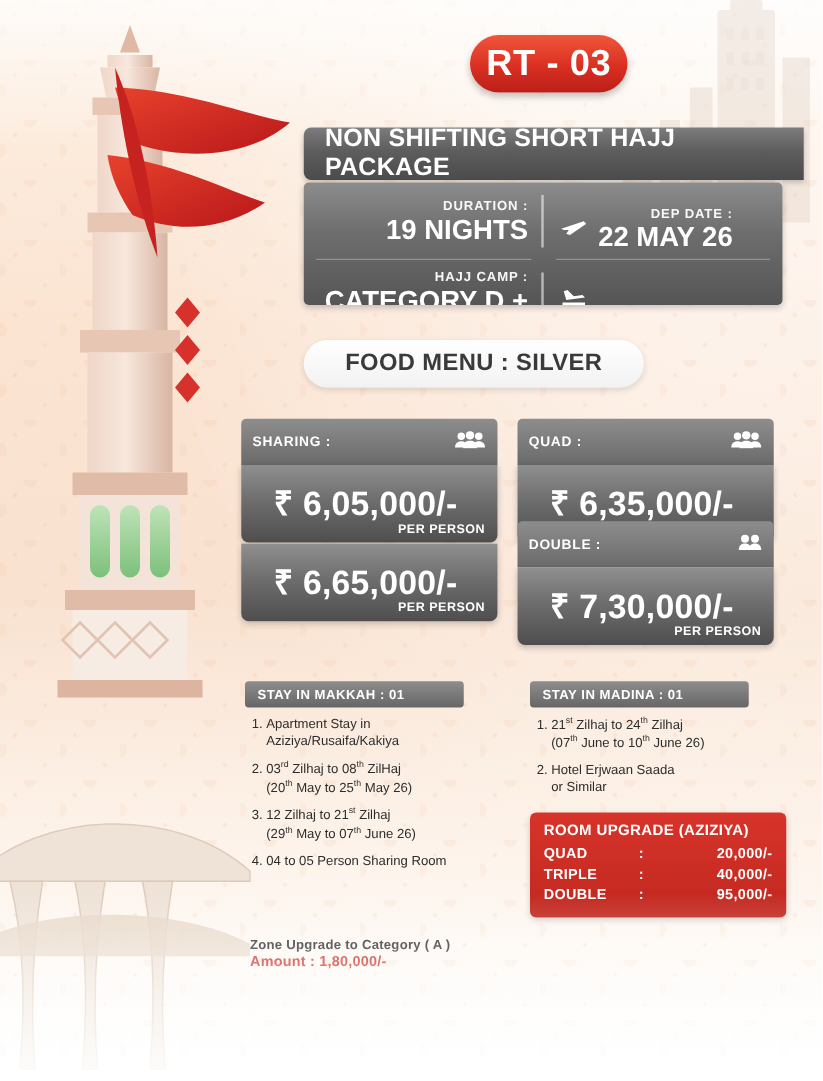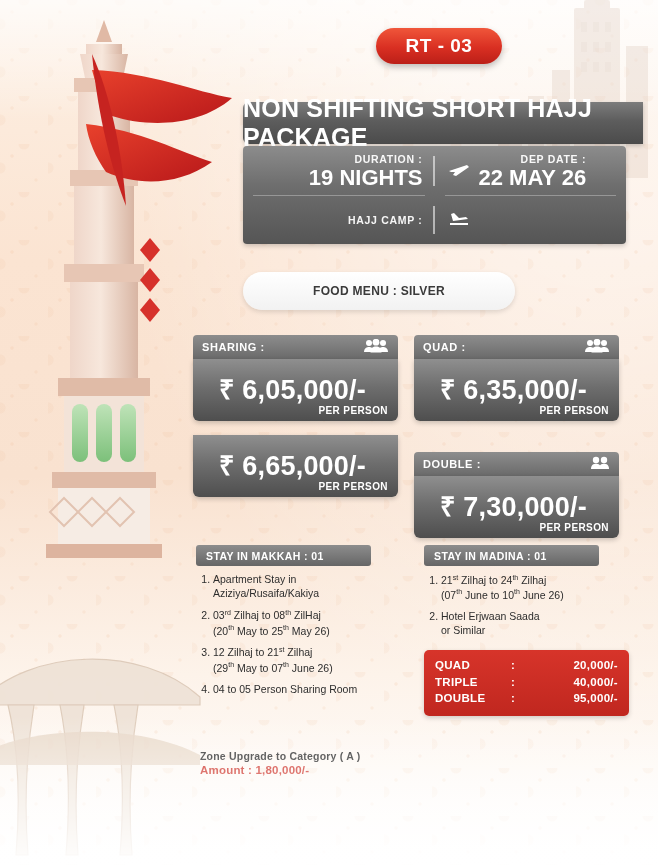--- a/index.html
+++ b/index.html
@@ -40,35 +40,35 @@
   }
 
   
   .skyline { position:absolute; right:0; top:0; width:320px; height:200px; opacity:.28; }
 
   
   .minaret-wrap { position:absolute; left:0; top:0; width:300px; height:865px; }
 
   
   .rt-badge {
-    position:absolute; left:376px; top:28px; width:126px; height:36px;
+    position:absolute; left:376px; top:28px; width:126px; height:46px;
     border-radius:23px;
     background: linear-gradient(180deg,#f0563a 0%, #d92f22 55%, #bb1f18 100%);
     box-shadow: 0 3px 6px rgba(0,0,0,.25);
-    color:#fff; font-size:19px; font-weight:bold; letter-spacing:.5px;
+    color:#fff; font-size:29px; font-weight:bold; letter-spacing:.5px;
     display:flex; align-items:center; justify-content:center;text-align:center;
   }
 
   
   .title-band {
     position:absolute; left:243px; top:102px; width:400px; height:42px;
     background: linear-gradient(180deg,#7c7c7c 0%, #5d5d5d 45%, #4b4b4b 100%);
     border-radius:6px 0 0 6px;
-    display:flex; align-items:center; 
-    color:#fff; font-size:25px; font-weight:bold; letter-spacing:.2px;
+    display:flex; align-items:center; padding-left:17px;
+    color:#fff; font-size:20px; font-weight:bold; letter-spacing:.2px;
     box-shadow: 0 2px 4px rgba(0,0,0,.18);
   }
 
   .info-grid {
     position:absolute; left:243px; top:146px; width:383px; height:98px;
     background: linear-gradient(180deg,#8c8c8c 0%, #6e6e6e 40%, #555555 100%);
     border-radius:4px;
     display:grid; grid-template-columns: 1fr 1fr; grid-template-rows: 1fr 1fr;
     color:#fff;
     box-shadow: 0 2px 5px rgba(0,0,0,.20);
@@ -78,37 +78,37 @@
   .info-cell.rb::after {
     content:""; position:absolute; right:0; top:10px; bottom:10px; width:2px;
     background: rgba(255,255,255,.55);
   }
   .info-cell.bb::before {
     content:""; position:absolute; left:10px; right:10px; bottom:0; height:1px;
     background: rgba(255,255,255,.30);
   }
   .info-label { font-size:10.5px; letter-spacing:.7px; font-weight:bold; opacity:.95; }
   .info-value { font-size:22px; font-weight:bold; line-height:1.05; margin-top:1px; }
-  .with-icon { display:flex; align-items:center; gap:8px; }
+  .with-icon { display:flex; align-items:center; gap:8px;margin-top:12px; }
   .ic { flex:0 0 auto; }
 
   
   .food-band {
     position:absolute; left:243px; top:272px; width:272px; height:38px;
     background: linear-gradient(180deg,#ffffff 0%, #f2f2f2 100%);
     border-radius:19px;
     display:flex; align-items:center; justify-content:center;
-    color:#3a3a3a; font-size:12px; font-weight:bold; letter-spacing:.3px;
+    color:#3a3a3a; font-size:19px; font-weight:bold; letter-spacing:.3px;
     box-shadow: 0 2px 5px rgba(0,0,0,.13);
   }
 
   
   .price-card { position:absolute; width:205px; }
   .pc-head {
-    height:24px; border-radius:4px 4px 0 0;
+    height:37px; border-radius:4px 4px 0 0;
     background: linear-gradient(180deg,#8d8d8d,#6a6a6a);
     color:#fff; font-size:11px; font-weight:bold; letter-spacing:.6px;
     display:flex; align-items:center; justify-content:space-between;
     padding:0 9px;
   }
   .pc-body {
     height:62px; border-radius:0 0 6px 6px;
     background: linear-gradient(180deg,#8f8f8f 0%, #6e6e6e 45%, #4e4e4e 100%);
     color:#fff; position:relative;
     box-shadow: 0 2px 5px rgba(0,0,0,.20);
@@ -267,20 +267,21 @@
             </svg>
         </span>
         <div>
           <div class="info-label">DEP DATE :</div>
           <div class="info-value">22 MAY 26</div>
         </div>
       </div>
     </div>
     <div class="info-cell rb">
       <div class="info-label">HAJJ CAMP :</div>
+      <div class="info-value">CATEGORY D +</div>
     </div>
     <div class="info-cell">
       <div class="with-icon">
         <span class="ic">
           <svg width="24" height="20" viewBox="0 0 24 20">
               <path d="M3 15 L21 15 L21 17 L3 17 Z" fill="#ffffff"></path>
               <path d="M4 6 L7 5 L12 10 L19 9 L21 11 L6 13 Z" fill="#ffffff"></path>
             </svg>
         </span>
       </div>
@@ -329,21 +330,21 @@
     </div>
   </div>
 
   <div class="price-card" style="left:193px; top:435px;">
     <div class="pc-body">
       <div class="pc-amount">₹ 6,65,000/-</div>
       <div class="pc-per">PER PERSON</div>
     </div>
   </div>
 
-  <div class="price-card" style="left:414px; top:452px;">
+  <div class="price-card" style="left:414px; top:417px;">
     <div class="pc-head">
       <span>DOUBLE :</span>
       <span>
         <svg width="20" height="14" viewBox="0 0 20 14">
             <circle cx="6" cy="4" r="3.2" fill="#fff"></circle>
             <circle cx="14" cy="4" r="3.2" fill="#fff"></circle>
             <path d="M1 13 C1 9 3.5 7.8 6 7.8 C8.5 7.8 11 9 11 13 Z" fill="#fff"></path>
             <path d="M9 13 C9 9 11.5 7.8 14 7.8 C16.5 7.8 19 9 19 13 Z" fill="#fff"></path>
           </svg>
       </span>
@@ -383,20 +384,21 @@
         <span class="sub">(07<span class="sup">th</span> June to 10<span class="sup">th</span> June 26)</span>
       </li>
       <li>
         <span>Hotel Erjwaan Saada</span>
         <span class="sub">or Similar</span>
       </li>
     </ol>
   </div>
 
   <div class="room-box">
+    <div class="room-title">ROOM UPGRADE (AZIZIYA)</div>
     <div class="room-row">
       <span class="k">QUAD</span>
       <span class="c">:</span>
       <span class="v">20,000/-</span>
     </div>
     <div class="room-row">
       <span class="k">TRIPLE</span>
       <span class="c">:</span>
       <span class="v">40,000/-</span>
     </div>

